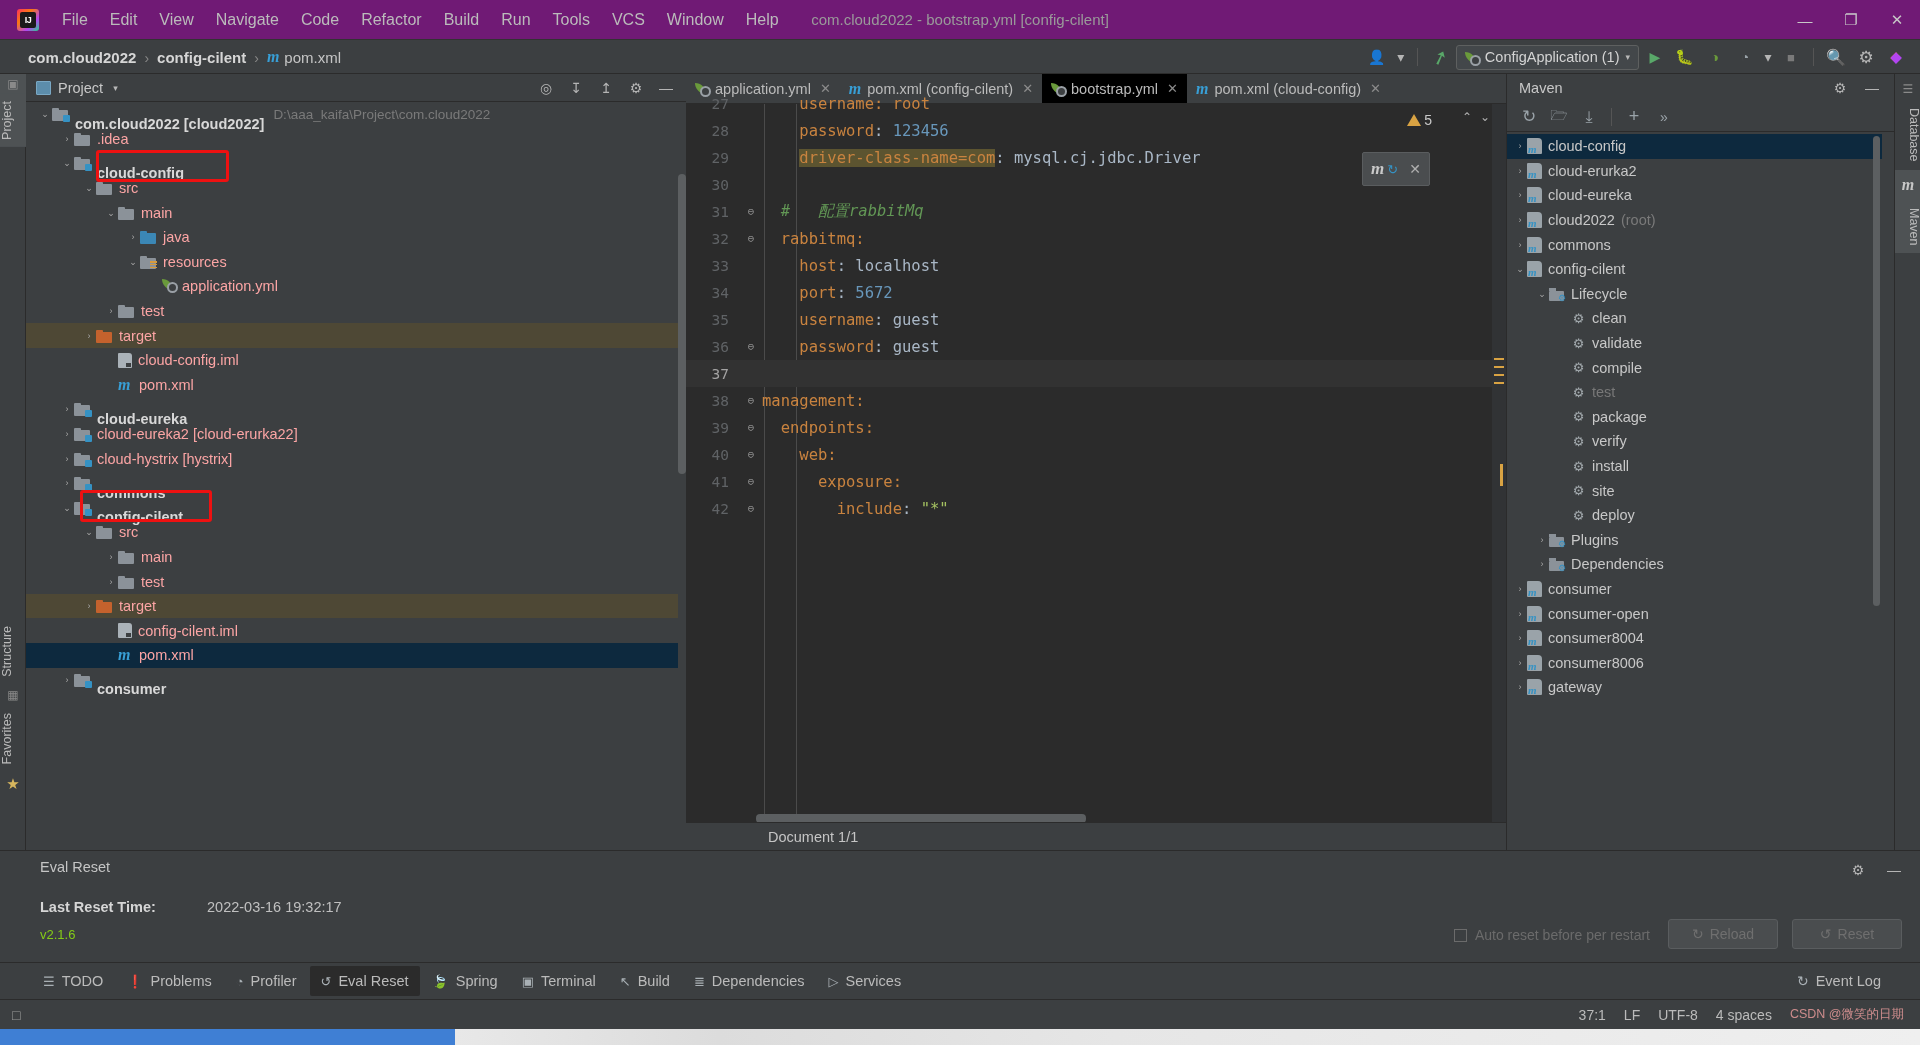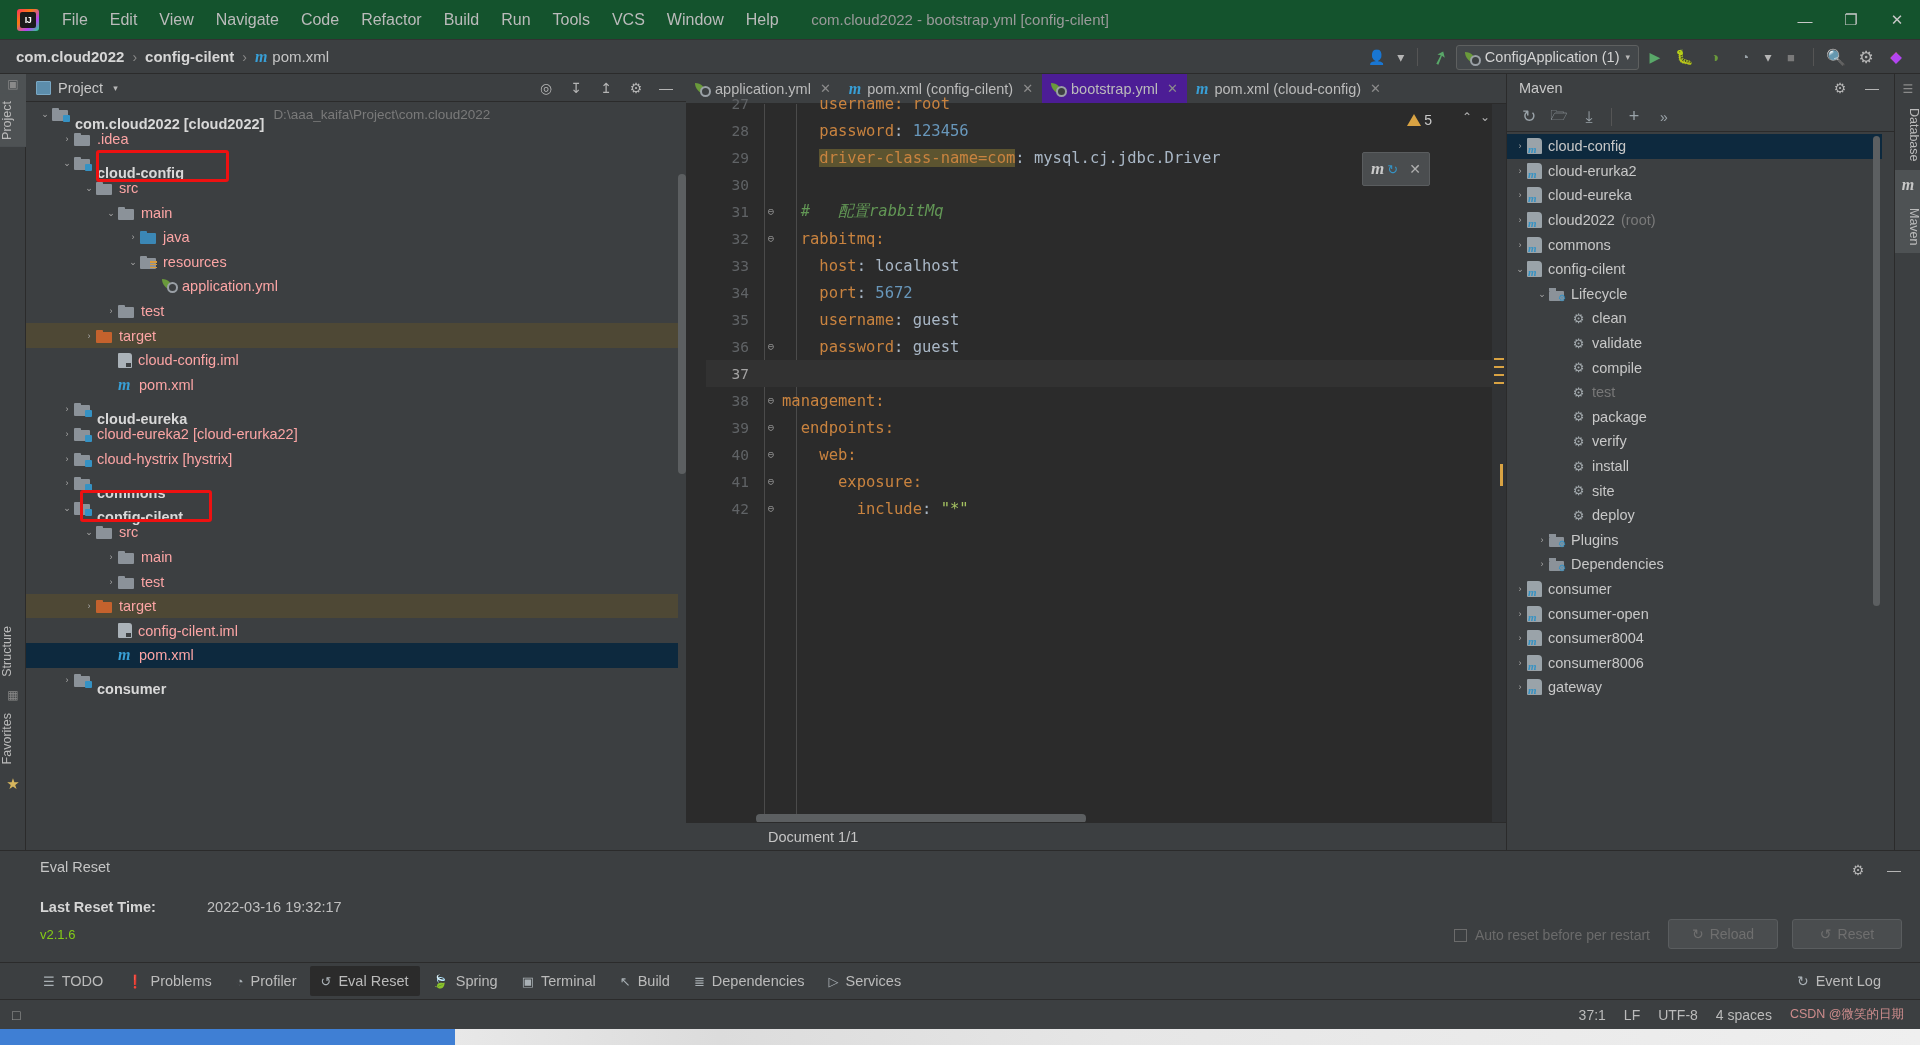--- a/index.html
+++ b/index.html
@@ -8,21 +8,21 @@
     background: #3c3f41;
     font-family: "Liberation Sans", sans-serif;
     overflow: hidden;
     color: #bbbbbb;
   }
   #app { position: relative; width: 1920px; height: 1045px; background: #3c3f41; }
 
   
   .titlebar {
     position: absolute; top: 0; left: 0; width: 1920px; height: 40px;
-    background: #14532d; display: flex; align-items: center;
+    background: #701a75; display: flex; align-items: center;
     border-bottom: 1px solid #323232;
   }
   .ij-logo {
     width: 22px; height: 22px; margin-left: 17px; margin-right: 12px;
     border-radius: 3px; position: relative; flex: none;
     background: linear-gradient(135deg,#fe315d 0%,#f97a12 35%,#b345f1 70%,#21d789 100%);
   }
   .ij-logo::after {
     content: "IJ"; position: absolute; inset: 3px;
     background: #1a1a1a; color: #fff; border-radius: 2px;
@@ -46,21 +46,21 @@
     width: 46px; height: 40px; display: flex; align-items: center;
     justify-content: center; color: #c8c8c8; font-size: 15px;
   }
 
   
   .navbar {
     position: absolute; top: 40px; left: 0; width: 1920px; height: 34px;
     background: #3c3f41; display: flex; align-items: center;
     border-bottom: 1px solid #2b2b2b;
   }
-  .crumbs { display: flex; align-items: center; margin-left: 16px; gap: 0; }
+  .crumbs { display: flex; align-items: flex-end; margin-left: 28px; gap: 0; }
   .crumb {
     font-size: 15px; color: #d6d6d6; font-weight: bold; white-space: nowrap;
   }
   .crumb.plain { font-weight: normal; color: #c5c5c5; }
   .crumb-sep { color: #888; margin: 0 8px; font-size: 14px; }
   .crumb-ico-m {
     color: #389fd6; font-style: italic; font-weight: bold;
     font-size: 16px; margin-right: 5px; font-family: "Liberation Serif", serif;
   }
   .nav-right {
@@ -189,25 +189,25 @@
     background: #2b2b2b;
   }
   .tabbar {
     height: 30px; background: #3c3f41; display: flex; align-items: stretch;
     border-bottom: 1px solid #2b2b2b; overflow: hidden;
   }
   .etab {
     display: flex; align-items: center; padding: 0 9px; gap: 6px;
     font-size: 14.5px; color: #bbbbbb; white-space: nowrap; position: relative;
   }
-  .etab.active { background: #4c1d95; }
+  .etab.active { background: #000000; }
   .etab .x { color: #8c8c8c; font-size: 13px; margin-left: 3px; }
 
   .gutter-wrap { position: relative; height: 746px; background: #2b2b2b; }
-  .code-rows { position: absolute; inset: 0; font-family: "DejaVu Sans Mono", monospace; font-size: 15.5px; margin-left: 20px; }
+  .code-rows { position: absolute; inset: 0; font-family: "DejaVu Sans Mono", monospace; font-size: 15.5px; }
   .crow { position: relative; height: 27px; display: flex; align-items: center; }
   .crow.cursor { background: #323232; align-items: center; }
   .lnum {
     width: 54px; text-align: right; color: #606366; font-size: 14.5px;
     padding-right: 11px; flex: none;
   }
   .crow.cursor .lnum { color: #a4a3a3; }
   .fold {
     width: 22px; text-align: center; color: #8d8d8d; font-size: 11px; flex: none;
   }

